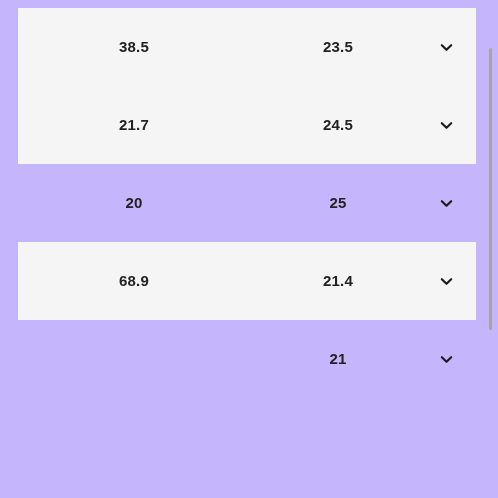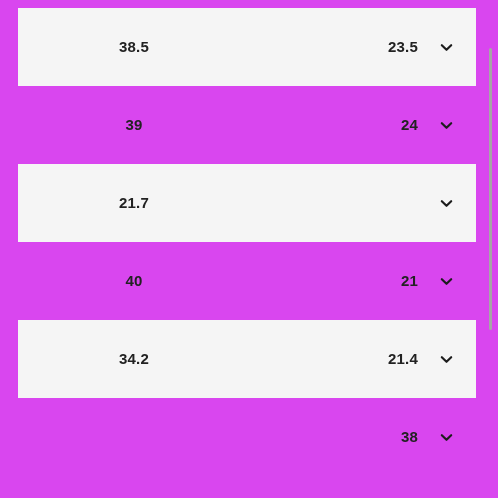--- a/index.html
+++ b/index.html
@@ -68,21 +68,20 @@
   }
 
   .cell-eu {
     left: 54px;
     width: 160px;
   }
 
   .cell-cm {
     left: 258px;
     width: 160px;
-    text-align: right;
   }
 
   .cell-toggle {
     position: absolute;
     left: 424px;
     top: 0;
     width: 44px;
     height: 78px;
     display: flex;
     align-items: center;
@@ -115,90 +114,79 @@
     width: 3px;
     height: 282px;
     background: #a6a6a6;
     border-radius: 2px;
     cursor: pointer;
   }
 </style>
 </head>
 <body style="background: rgb(255, 255, 255);">
 
-<div id="size-table-viewport" style="background: #d946ef;">
+<div id="size-table-viewport" style="background: #c4b5fd;">
   <div id="size-table-list">
       <div class="size-row">
         <div class="row-band"></div>
         <div class="cell cell-eu" style="color: rgb(34, 34, 34);">38</div>
         <div class="cell cell-cm" style="color: rgb(34, 34, 34);">23</div>
         <div class="cell-toggle"></div>
       </div>
       <div class="size-row alt">
         <div class="row-band" style="background: rgb(245, 245, 245);"></div>
         <div class="cell cell-eu" style="color: rgb(34, 34, 34);">38.5</div>
         <div class="cell cell-cm" style="color: rgb(34, 34, 34);">23.5</div>
         <div class="cell-toggle">
           <span class="chevron-icon">
             <svg viewBox="0 0 16 16" width="15" height="15" aria-hidden="true">
               <path d="M3 5.5 L8 10.5 L13 5.5" fill="none" stroke="#1d1d1d" stroke-width="2.3" stroke-linecap="round" stroke-linejoin="round"></path>
             </svg>
           </span>
         </div>
       </div>
+      <div class="size-row alt">
+        <div class="row-band" style="background: rgb(245, 245, 245);"></div>
+        <div class="cell cell-eu" style="color: rgb(34, 34, 34);">21.7</div>
+        <div class="cell cell-cm" style="color: rgb(34, 34, 34);">24.5</div>
+        <div class="cell-toggle">
+          <span class="chevron-icon">
+            <svg viewBox="0 0 16 16" width="15" height="15" aria-hidden="true">
+              <path d="M3 5.5 L8 10.5 L13 5.5" fill="none" stroke="#1d1d1d" stroke-width="2.3" stroke-linecap="round" stroke-linejoin="round"></path>
+            </svg>
+          </span>
+        </div>
+      </div>
       <div class="size-row">
         <div class="row-band"></div>
-        <div class="cell cell-eu" style="color: rgb(34, 34, 34);">39</div>
-        <div class="cell cell-cm" style="color: rgb(34, 34, 34);">24</div>
+        <div class="cell cell-eu" style="color: rgb(34, 34, 34);">20</div>
+        <div class="cell cell-cm" style="color: rgb(34, 34, 34);">25</div>
         <div class="cell-toggle">
           <span class="chevron-icon">
             <svg viewBox="0 0 16 16" width="15" height="15" aria-hidden="true">
               <path d="M3 5.5 L8 10.5 L13 5.5" fill="none" stroke="#1d1d1d" stroke-width="2.3" stroke-linecap="round" stroke-linejoin="round"></path>
             </svg>
           </span>
         </div>
       </div>
       <div class="size-row alt">
         <div class="row-band" style="background: rgb(245, 245, 245);"></div>
-        <div class="cell cell-eu" style="color: rgb(34, 34, 34);">21.7</div>
-        <div class="cell-toggle">
-          <span class="chevron-icon">
-            <svg viewBox="0 0 16 16" width="15" height="15" aria-hidden="true">
-              <path d="M3 5.5 L8 10.5 L13 5.5" fill="none" stroke="#1d1d1d" stroke-width="2.3" stroke-linecap="round" stroke-linejoin="round"></path>
-            </svg>
-          </span>
-        </div>
-      </div>
-      <div class="size-row">
-        <div class="row-band"></div>
-        <div class="cell cell-eu" style="color: rgb(34, 34, 34);">40</div>
-        <div class="cell cell-cm" style="color: rgb(34, 34, 34);">21</div>
-        <div class="cell-toggle">
-          <span class="chevron-icon">
-            <svg viewBox="0 0 16 16" width="15" height="15" aria-hidden="true">
-              <path d="M3 5.5 L8 10.5 L13 5.5" fill="none" stroke="#1d1d1d" stroke-width="2.3" stroke-linecap="round" stroke-linejoin="round"></path>
-            </svg>
-          </span>
-        </div>
-      </div>
-      <div class="size-row alt">
-        <div class="row-band" style="background: rgb(245, 245, 245);"></div>
-        <div class="cell cell-eu" style="color: rgb(34, 34, 34);">34.2</div>
+        <div class="cell cell-eu" style="color: rgb(34, 34, 34);">68.9</div>
         <div class="cell cell-cm" style="color: rgb(34, 34, 34);">21.4</div>
         <div class="cell-toggle">
           <span class="chevron-icon">
             <svg viewBox="0 0 16 16" width="15" height="15" aria-hidden="true">
               <path d="M3 5.5 L8 10.5 L13 5.5" fill="none" stroke="#1d1d1d" stroke-width="2.3" stroke-linecap="round" stroke-linejoin="round"></path>
             </svg>
           </span>
         </div>
       </div>
       <div class="size-row">
         <div class="row-band"></div>
-        <div class="cell cell-cm" style="color: rgb(34, 34, 34);">38</div>
+        <div class="cell cell-cm" style="color: rgb(34, 34, 34);">21</div>
         <div class="cell-toggle">
           <span class="chevron-icon">
             <svg viewBox="0 0 16 16" width="15" height="15" aria-hidden="true">
               <path d="M3 5.5 L8 10.5 L13 5.5" fill="none" stroke="#1d1d1d" stroke-width="2.3" stroke-linecap="round" stroke-linejoin="round"></path>
             </svg>
           </span>
         </div>
       </div>
     </div>
 

